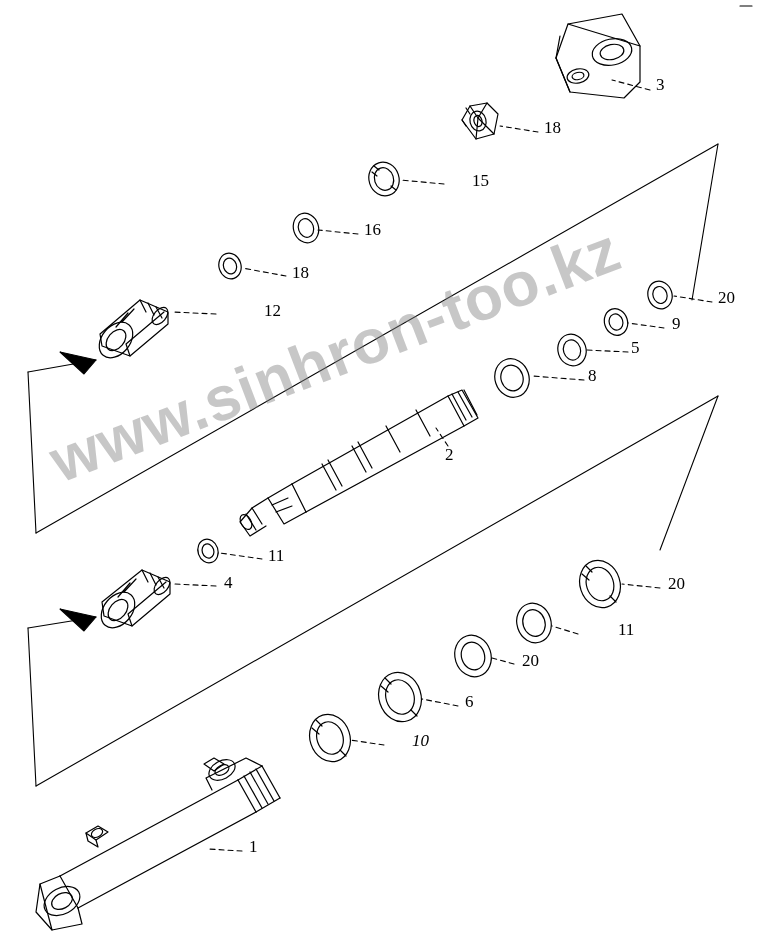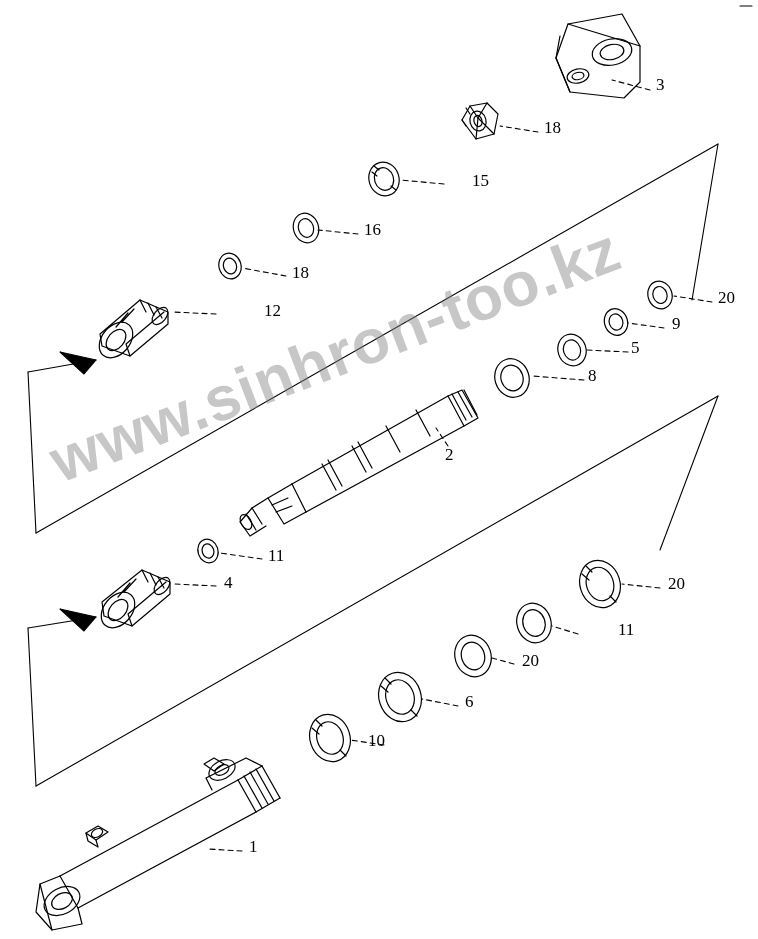--- a/index.html
+++ b/index.html
@@ -279,20 +279,20 @@
   <div class="callout-label" style="left:672px; top:315px;">9</div>
   <div class="callout-label" style="left:631px; top:339px;">5</div>
   <div class="callout-label" style="left:588px; top:367px;">8</div>
   <div class="callout-label" style="left:445px; top:446px;">2</div>
   <div class="callout-label" style="left:268px; top:547px;">11</div>
   <div class="callout-label" style="left:224px; top:574px;">4</div>
   <div class="callout-label" style="left:668px; top:575px;">20</div>
   <div class="callout-label" style="left:586px; top:621px;margin-left:32px;">11</div>
   <div class="callout-label" style="left:522px; top:652px;">20</div>
   <div class="callout-label" style="left:465px; top:693px;">6</div>
-  <div class="callout-label" style="left:368px; top:732px;">10</div>
+  <div class="callout-label" style="left:412px; top:732px;font-style:italic;">10</div>
   <div class="callout-label" style="left:249px; top:838px;">1</div>
 
   <div id="watermark">
     <div class="wm-text">www.sinhron-too.kz</div>
   </div>
 
 </div>
 
 </body></html>

